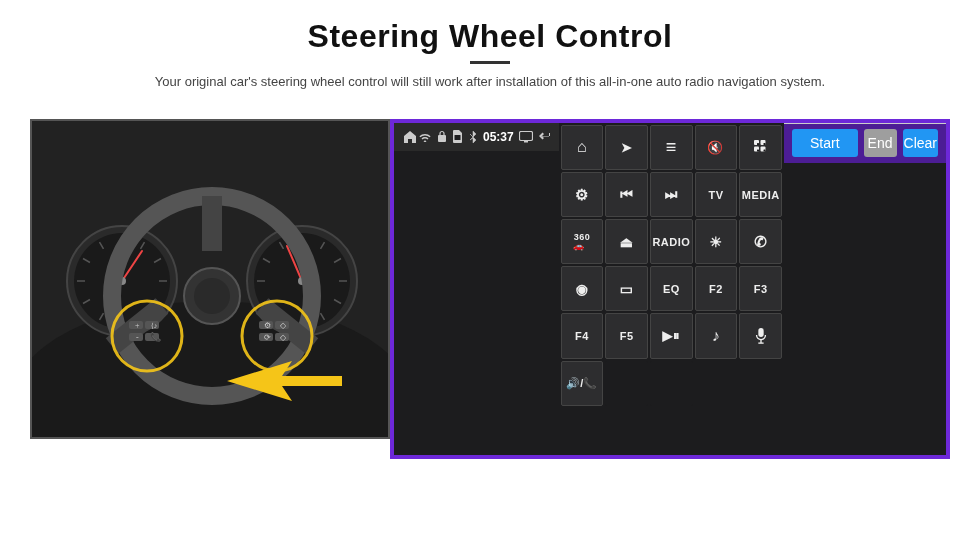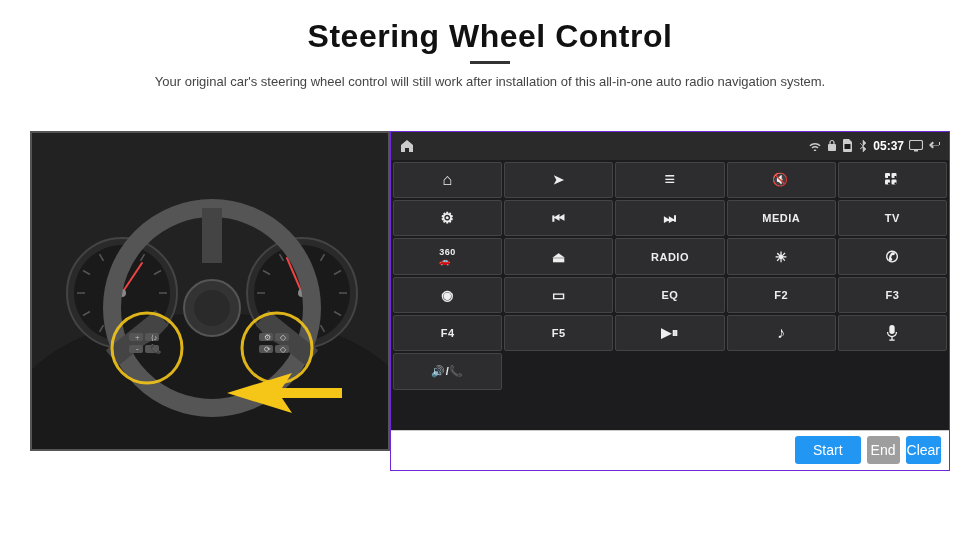--- a/index.html
+++ b/index.html
@@ -15,21 +15,21 @@
       width: 980px;
       height: 544px;
       display: flex;
       flex-direction: column;
       align-items: center;
       padding: 18px 40px 0;
     }
 
     .title-section {
       text-align: center;
-      margin-bottom: 24px;
+      margin-bottom: 12px;
     }
 
     .main-title {
       font-size: 32px;
       font-weight: 900;
       color: #111;
       font-family: Arial, sans-serif;
       letter-spacing: 0.5px;
     }
 
@@ -65,22 +65,21 @@
       border: 2px solid #555;
       position: relative;
       overflow: hidden;
       flex-shrink: 0;
     }
 
     .android-panel {
       flex: 1;
       background: #1c1c1e;
       display: flex;
-      flex-direction: column;
-      border: 1px solid #6d28d9;
+      border: 4px solid #6d28d9;
     }
 
     
     .status-bar {
       background: #2a2a2a;
       height: 28px;
       display: flex;
       align-items: center;
       justify-content: space-between;
       padding: 0 8px;
@@ -133,21 +132,21 @@
       fill: #eee;
     }
 
     
     .bottom-bar {
       display: flex;
       justify-content: flex-end;
       align-items: center;
       padding: 6px 8px;
       gap: 6px;
-      background: #ffffff;
+      background: #4c1d95;
       border-top: 1px solid #ccc;
       height: 40px;
     }
 
     .btn-start {
       background: #2196F3;
       color: #fff;
       border: none;
       padding: 6px 18px;
       font-size: 14px;
@@ -349,24 +348,24 @@
         <div class="btn">
           <span style="font-size:15px;">⚙</span>
         </div>
         <div class="btn">
           <span style="font-size:14px;">⏮</span>
         </div>
         <div class="btn">
           <span style="font-size:14px;">⏭</span>
         </div>
         <div class="btn">
+          <span>TV</span>
+        </div>
+        <div class="btn">
           <span>MEDIA</span>
-        </div>
-        <div class="btn">
-          <span>TV</span>
         </div>
 
         <div class="btn">
           <span style="font-size:9px;line-height:1;">360<br>🚗</span>
         </div>
         <div class="btn">
           <span style="font-size:14px;">⏏</span>
         </div>
         <div class="btn">
           <span>RADIO</span>

